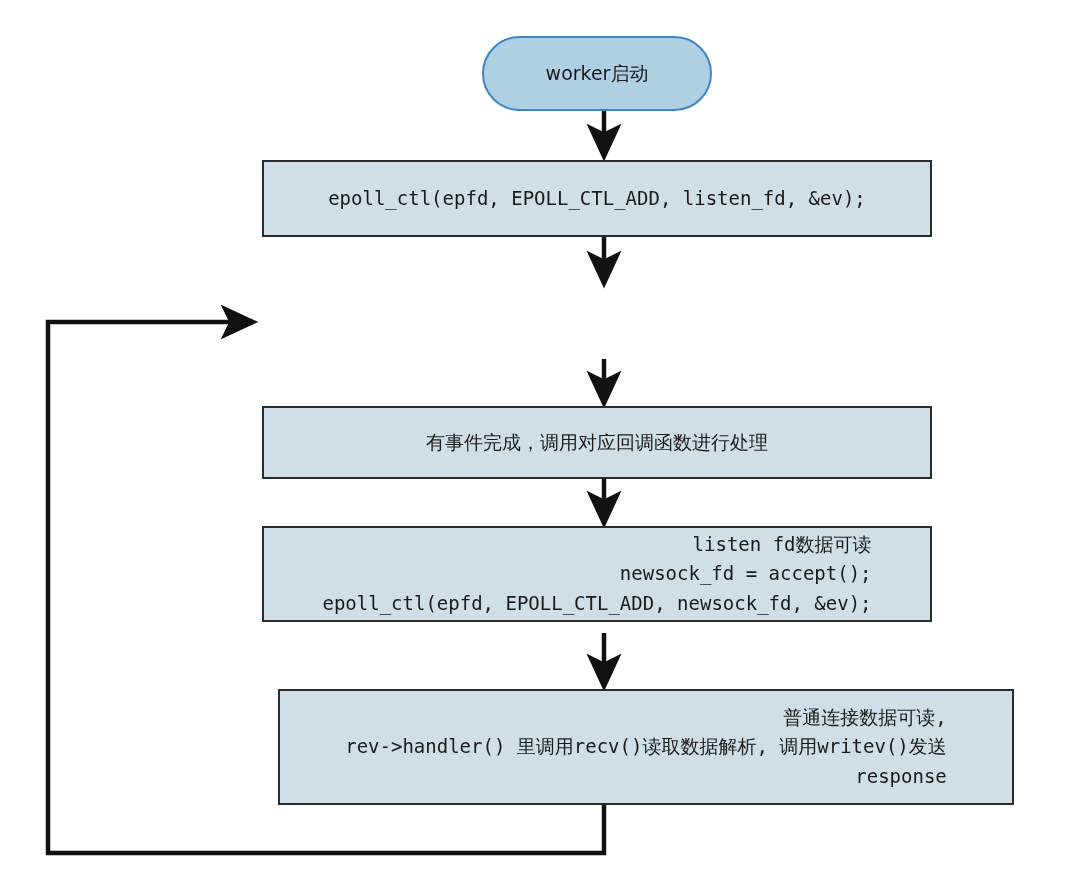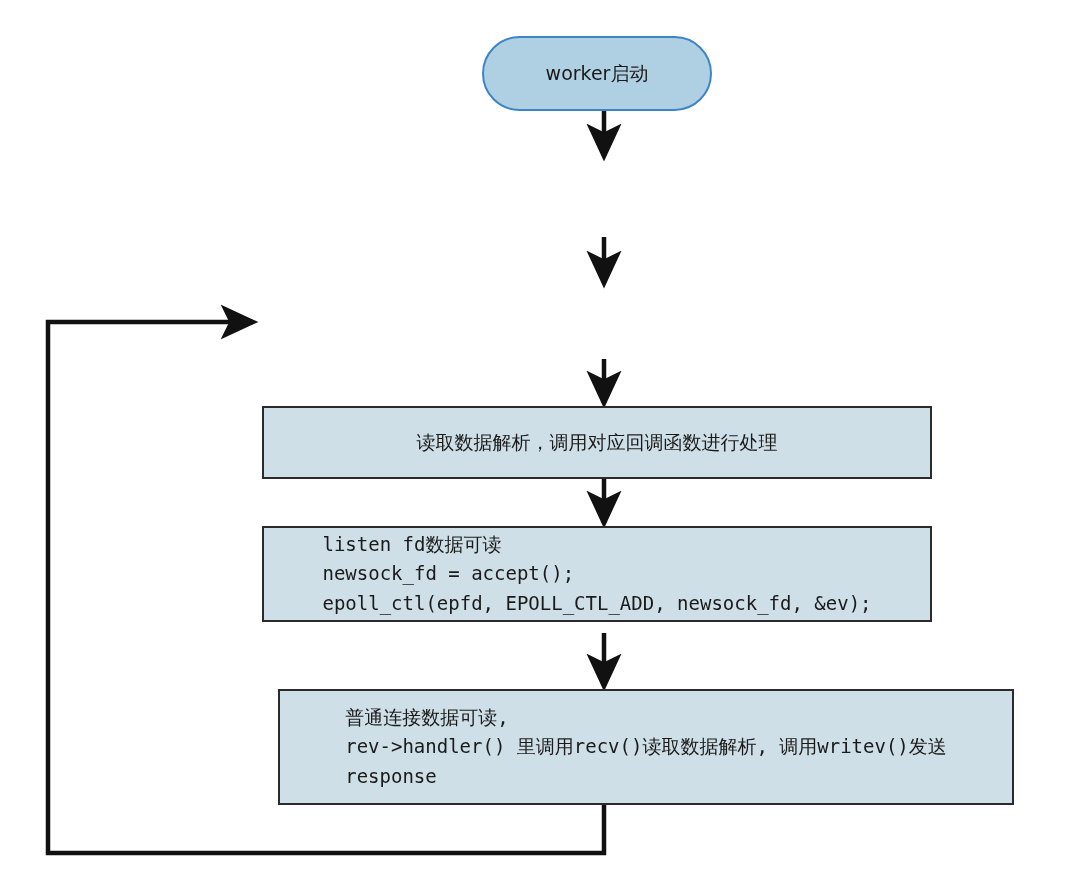--- a/index.html
+++ b/index.html
@@ -29,21 +29,21 @@
     width: 1080px;
     height: 869px;
     pointer-events: none;
   }
   .node {
     position: absolute;
     box-sizing: border-box;
     display: flex;
     align-items: center;
     justify-content: center;
-    text-align: left;
+    text-align: right;
   }
   .node-start {
     border: 2px solid #3d85c6;
     border-radius: 38px;
     background: #afcfe2;
   }
   .node-proc {
     border: 2px solid #2b2b2b;
     background: #cfdfe7;
   }
@@ -100,24 +100,27 @@
 
     <g>
       <path d="M604,805 L604,853 L48,853 L48,322 L253,322" fill="none" stroke="#111111" stroke-width="4.5" stroke-linejoin="miter" marker-end="url(#arrowhead)"></path>
     </g>
   </svg>
 
   <div class="node node-start" style="left:482px; top:36px; width:230px; height:75px;">
     <span class="node-label font-sans">worker启动</span>
   </div>
 
+  <div class="node node-proc" style="left:262px; top:160px; width:670px; height:77px;">
+    <span class="node-label font-mono">epoll_ctl(epfd, EPOLL_CTL_ADD, listen_fd, &amp;ev);</span>
+  </div>
 
 
   <div class="node node-proc" style="left:262px; top:406px; width:670px; height:73px;">
-    <span class="node-label font-sans">读取数据解析，调用对应回调函数进行处理</span>
+    <span class="node-label font-sans">有事件完成，调用对应回调函数进行处理</span>
   </div>
 
   <div class="node node-proc" style="left:262px; top:526px; width:670px; height:96px;">
     <span class="node-label font-mixed">listen fd数据可读
 newsock_fd = accept();
 epoll_ctl(epfd, EPOLL_CTL_ADD, newsock_fd, &amp;ev);</span>
   </div>
 
   <div class="node node-proc" style="left:278px; top:689px; width:736px; height:116px;">
     <span class="node-label font-mixed">普通连接数据可读,

